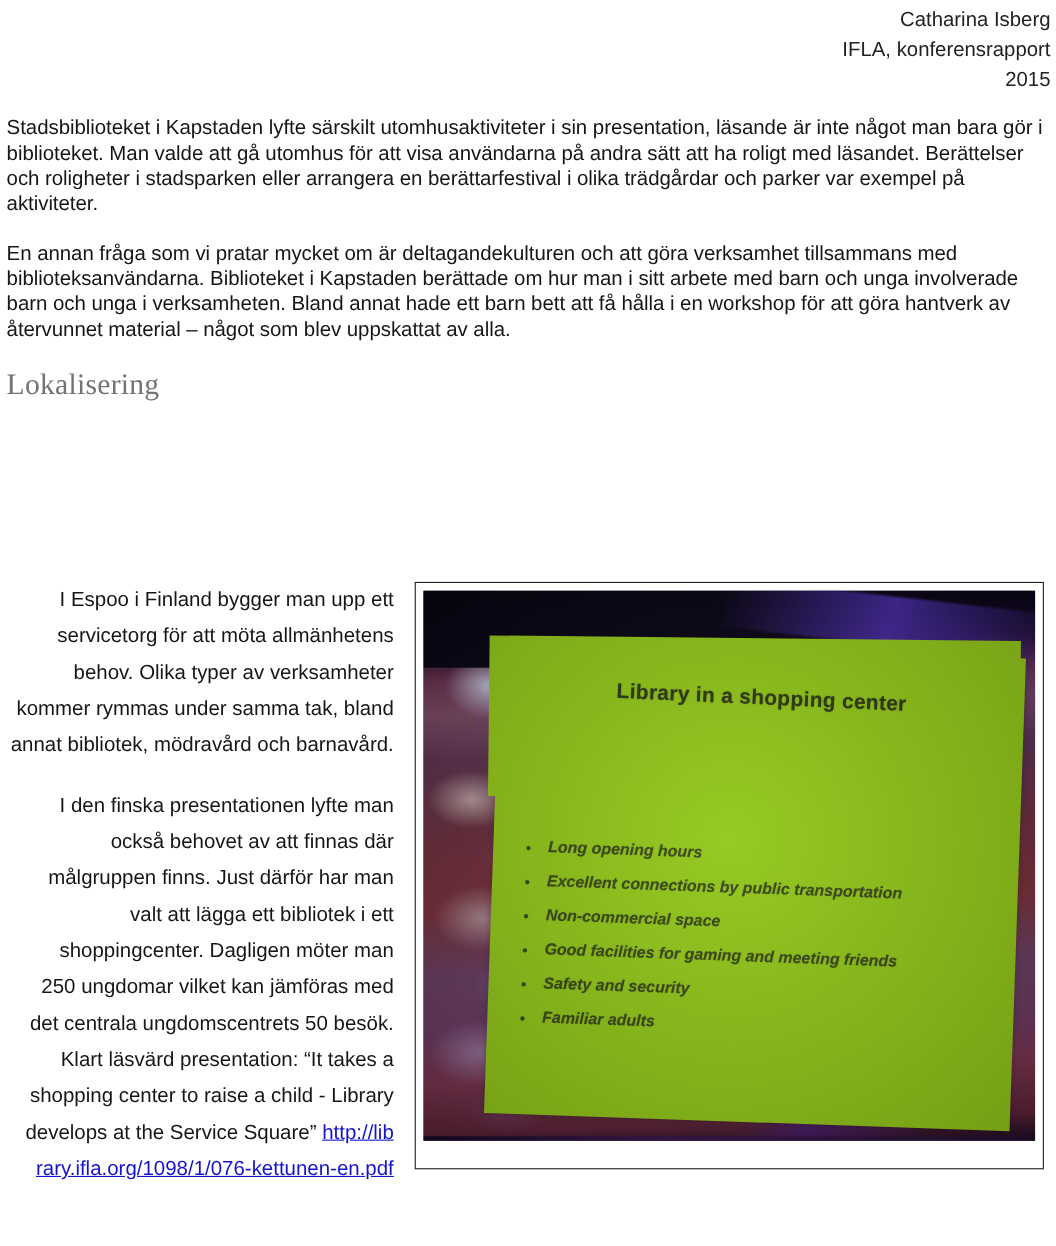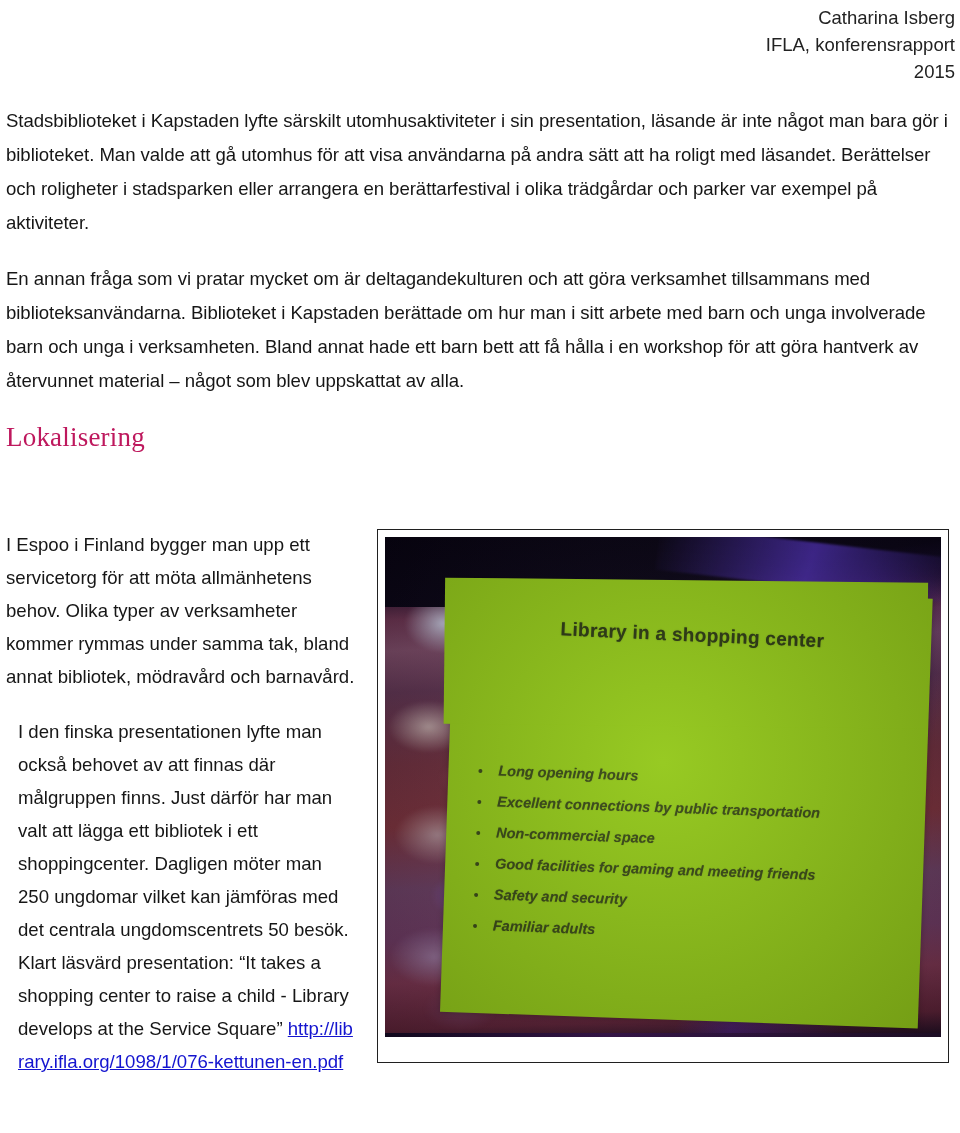--- a/index.html
+++ b/index.html
@@ -33,34 +33,34 @@
   
   .doc-body {
     position: absolute;
     top: 104px;
     left: 6px;
     width: 948px;
   }
   p.para {
     margin: 0 0 22px 0;
     font-size: 18.6px;
-    line-height: 34px;
+    line-height: 23px;
     text-align: left;
     color: #161616;
     letter-spacing: -0.05px;
   }
   p.para.tight { margin-bottom: 20px; }
 
   h2.section-heading {
     margin: 0 0 2px 0;
     font-family: "Liberation Serif", serif;
     font-weight: normal;
     font-size: 27px;
     line-height: 34px;
-    color: #be185d;
+    color: #737373;
     letter-spacing: 0.2px;
   }
 
   
   .columns {
     position: absolute;
     top: 528px;
     left: 0;
     width: 960px;
     height: 605px;
@@ -69,20 +69,21 @@
     position: absolute;
     left: 6px;
     top: 0;
     width: 352px;
   }
   .col-left p {
     margin: 0 0 22px 0;
     font-size: 18.6px;
     line-height: 33px;
     color: #161616;
+    text-align: right;
   }
   .col-left p:last-child { margin-bottom: 0; margin-left: 12px; }
   a.pdf-link {
     color: #1414cf;
     text-decoration: underline;
     word-break: break-all;
   }
 
   
   .photo-frame {

